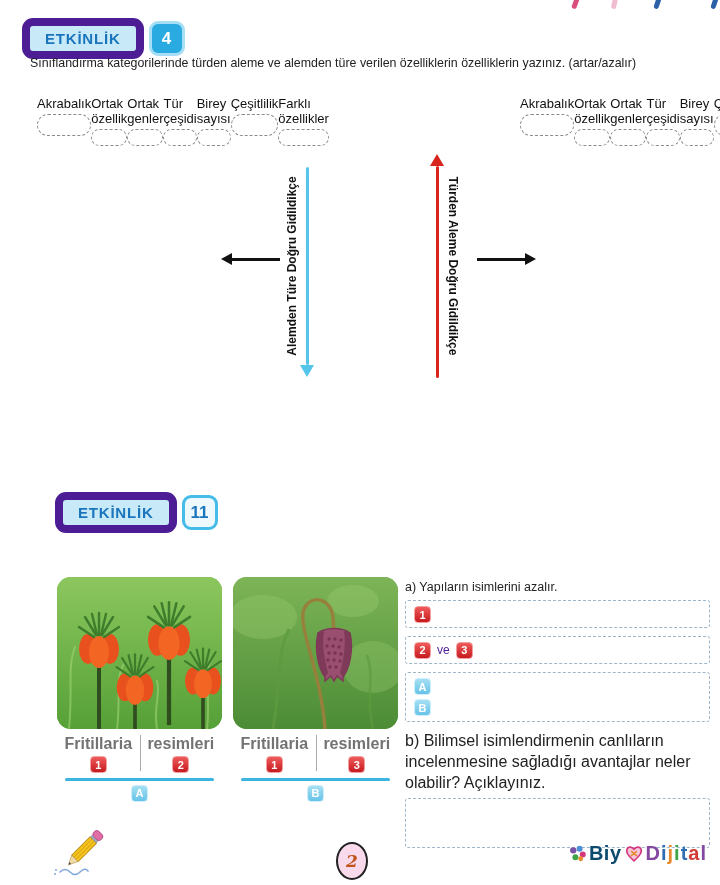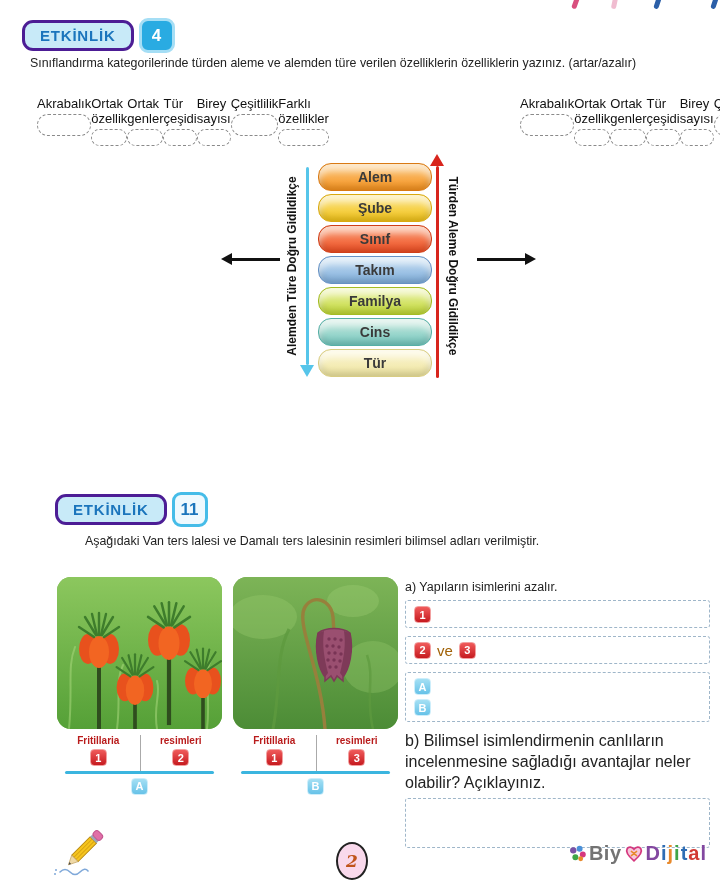--- a/index.html
+++ b/index.html
@@ -8,21 +8,21 @@
 
   
   .topmark{position:absolute;top:-3px;width:5px;height:12px;border-radius:3px;}
   .tm1{left:573px;background:#d94f7e;transform:rotate(20deg);}
   .tm2{left:612px;background:#f0bcd0;transform:rotate(12deg);}
   .tm3{left:655px;background:#2b5fa8;transform:rotate(18deg);}
   .tm4{left:712px;background:#2b5fa8;transform:rotate(18deg);}
 
   
   .etk{position:absolute;display:flex;align-items:center;gap:5px;}
-  .etk-main{border:3px solid #4c1d95;background:#c8eaf8;color:#1b75bc;font-weight:bold;
+  .etk-main{border:8px solid #4c1d95;background:#c8eaf8;color:#1b75bc;font-weight:bold;
             font-size:15px;letter-spacing:.8px;border-radius:11px;padding:4px 15px;}
   .etk-num{border-radius:9px;min-width:22px;height:23px;padding:3px 4px;display:flex;align-items:center;
            justify-content:center;font-weight:bold;font-size:17px;}
   .etk-num.filled{background:#29abe2;color:#fff;border:3px solid #a5def5;}
   .etk-num.light{background:#eef9fe;color:#1b75bc;border:3px solid #45bce8;}
 
   .instr4{position:absolute;left:30px;top:56px;width:685px;font-size:12.4px;color:#222;}
 
   
   .side-col{position:absolute;top:96px;width:168px;display:flex;}
@@ -62,49 +62,49 @@
   .h-right-head{left:525px;top:253px;border-top:6px solid transparent;border-bottom:6px solid transparent;border-left:11px solid #111;}
 
   
   .intro11{position:absolute;left:85px;top:534px;width:630px;font-size:12.4px;color:#222;}
   .instr11{position:absolute;left:85px;top:557px;width:630px;font-size:12.4px;font-weight:bold;color:#222;}
   .specimens{position:absolute;left:57px;top:577px;display:flex;gap:11px;}
   .specimen{width:165px;display:flex;flex-direction:column;}
   .photo{height:152px;border-radius:14px;overflow:hidden;background:#6fae49;}
   .photo svg{display:block;width:100%;height:100%;}
   .name-row{position:relative;display:flex;margin-top:6px;}
-  .name-half{width:50%;text-align:center;font-weight:bold;font-size:10px;color:#b91c1c;}
+  .name-half{width:50%;text-align:center;font-weight:bold;font-size:16px;color:#737373;}
   .name-div{position:absolute;left:50%;top:0;width:1px;height:36px;background:#aaa;}
   .nbadge-row{display:flex;margin-top:3px;}
   .nbadge-half{width:50%;display:flex;justify-content:center;}
   .sq-badge{width:17px;height:17px;border-radius:4px;display:flex;align-items:center;justify-content:center;
             color:#fff;font-size:11px;font-weight:bold;box-sizing:border-box;}
   .red-b{background:linear-gradient(#f05b5b,#c61a1f);border:1px solid #f2a0a0;}
   .blue-b{background:linear-gradient(#a5e0f4,#67c2e8);border:1px solid #cdeefb;}
   .cy-rule{height:2.5px;background:#3bb5df;border-radius:2px;margin:5px 8px 0 8px;}
   .letter-center{display:flex;justify-content:center;margin-top:4px;}
 
   .panel-a{position:absolute;left:405px;top:580px;width:305px;}
   .q-text{font-size:12.5px;color:#222;}
   .q-text.qb{font-size:16px;line-height:1.32;margin-top:8px;}
   .ans-box{border:1.2px dashed #9fb6c9;border-radius:3px;box-sizing:border-box;background:#fff;
            display:flex;align-items:flex-start;padding:5px 8px;gap:6px;}
   .b1{margin-top:6px;height:28px;}
   .b2{margin-top:8px;height:28px;align-items:center;}
   .b3{margin-top:8px;height:50px;flex-direction:column;gap:4px;}
   .b4{margin-top:5px;height:50px;}
-  .ve{font-size:15px;color:#a16207;}
+  .ve{font-size:12px;color:#4c1d95;}
 
   
   .pencil{position:absolute;left:52px;top:824px;width:62px;height:54px;}
   .page-circle{position:absolute;left:336px;top:842px;width:28px;height:34px;border:2px solid #222;
                border-radius:50%;background:#f9d9ec;display:flex;align-items:center;justify-content:center;
                font-family:"DejaVu Serif",serif;font-style:italic;font-weight:bold;font-size:17px;color:#c0541b;}
   .logo{position:absolute;right:14px;top:842px;display:flex;align-items:center;gap:1px;}
-  .logo-biy{color:#737373;font-size:20px;font-weight:bold;letter-spacing:.5px;}
+  .logo-biy{color:#0c4a6e;font-size:20px;font-weight:bold;letter-spacing:.5px;}
   .logo-letter{font-size:20px;font-weight:bold;}
   .lc0{color:#8348a0;} .lc1{color:#2e6db4;} .lc2{color:#e8892b;} .lc3{color:#3fa547;}
   .lc4{color:#2e6db4;} .lc5{color:#d23a34;} .lc6{color:#8348a0;}
 </style>
 </head>
 <body>
 
 <div class="page">
 
   <div class="topmark tm1"></div>
@@ -186,36 +186,26 @@
   <div class="vline red-line"></div>
   <div class="head red-head"></div>
   <div class="vtext left">Alemden Türe Doğru Gidildikçe</div>
   <div class="vtext right">Türden Aleme Doğru Gidildikçe</div>
 
   <div class="hline h-left-line"></div>
   <div class="head h-left-head"></div>
   <div class="hline h-right-line"></div>
   <div class="head h-right-head"></div>
 
-  <div class="pills">
-    <div class="pill pill-0">Alem</div>
-    <div class="pill pill-1">Şube</div>
-    <div class="pill pill-2">Sınıf</div>
-    <div class="pill pill-3">Takım</div>
-    <div class="pill pill-4">Familya</div>
-    <div class="pill pill-5">Cins</div>
-    <div class="pill pill-6">Tür</div>
-  </div>
 
   <div class="etk" style="left:55px;top:492px;">
     <div class="etk-main">ETKİNLİK</div>
     <div class="etk-num light">11</div>
   </div>
 
-  <div class="intro11">Aşağıdaki Van ters lalesi ve Damalı ters lalesinin resimleri bilimsel adları verilmiştir.</div>
 
   <div class="specimens">
 
     <div class="specimen">
       <div class="photo">
         <svg viewBox="0 0 165 152">
           <defs>
             <linearGradient id="gbg1" x1="0" y1="0" x2="0" y2="1">
               <stop offset="0" stop-color="#8cc75e"></stop>
                 <stop offset="1" stop-color="#55a037"></stop>

